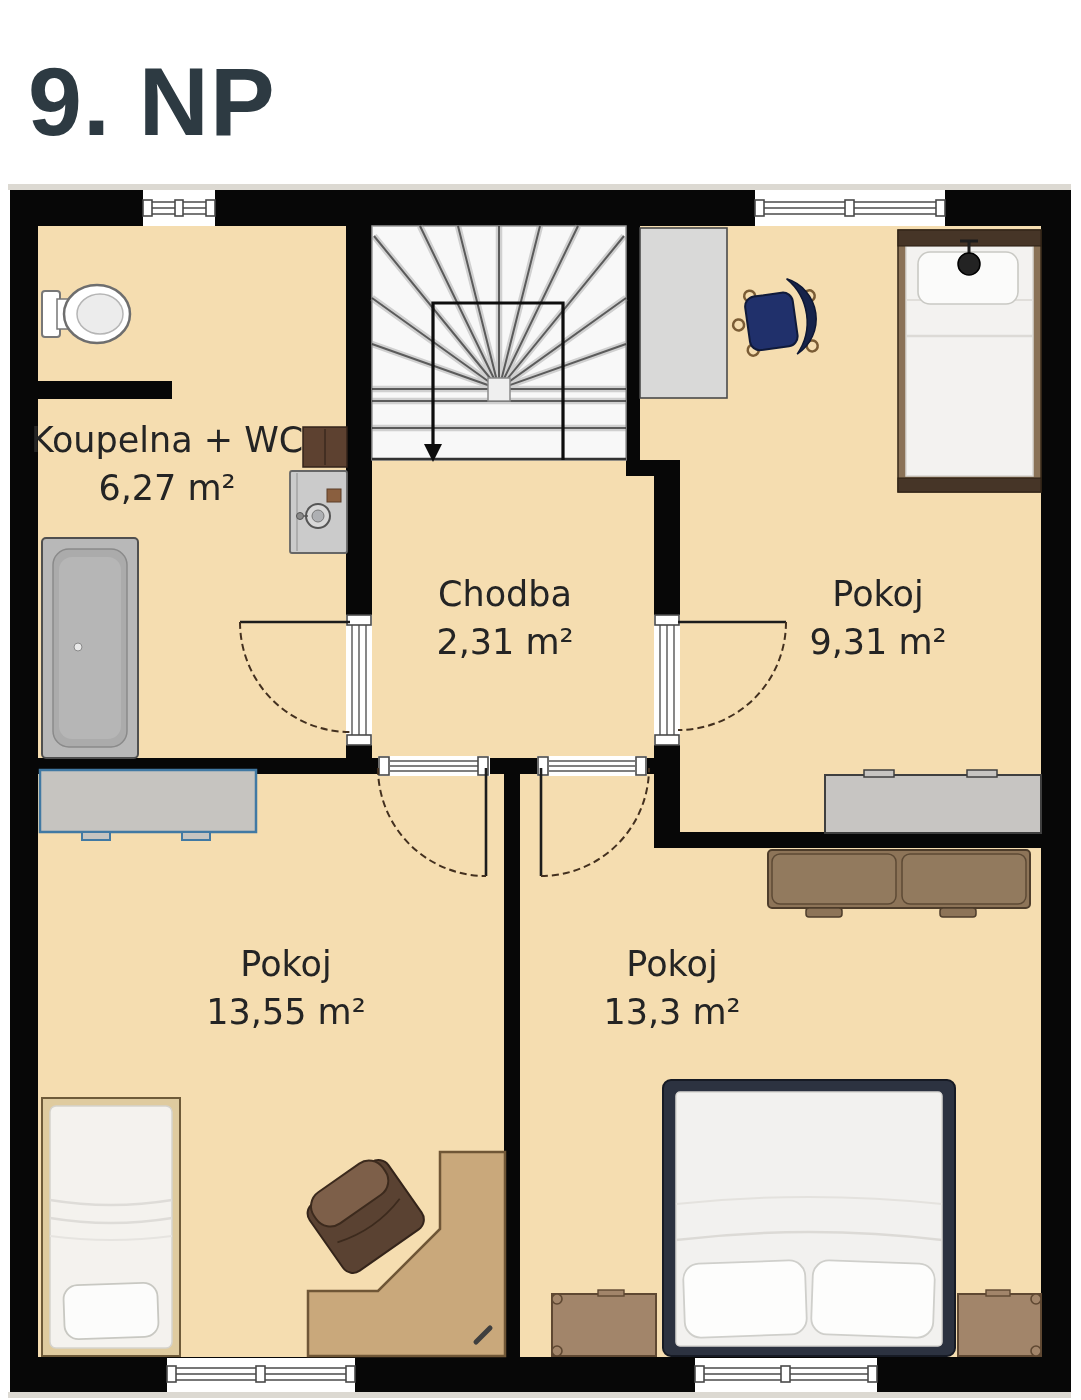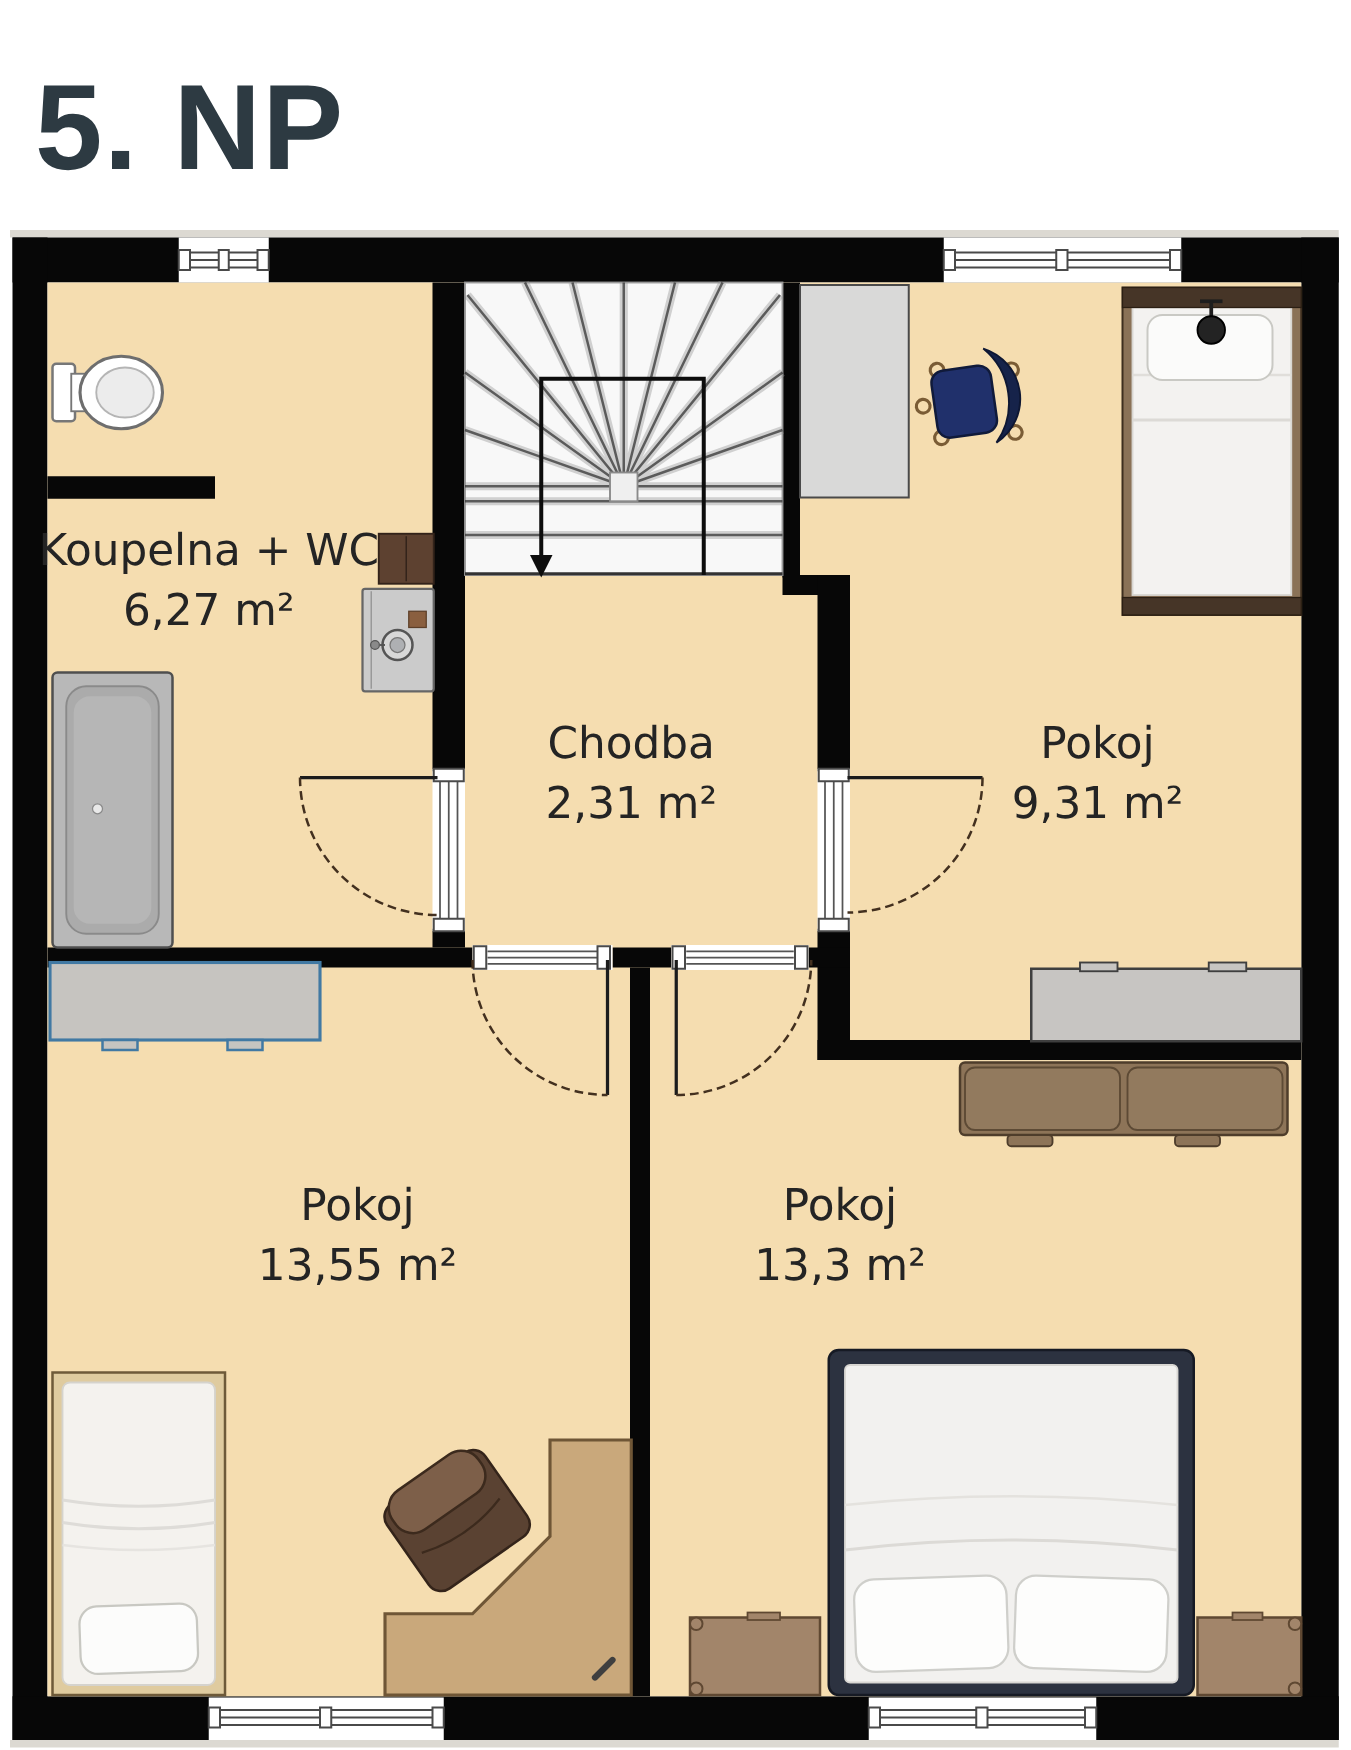--- a/index.html
+++ b/index.html
@@ -30,21 +30,21 @@
   .winrect { fill:#ffffff; }
   .winline { stroke:#4a4a4a; stroke-width:1.6; }
   .wincap  { fill:#ffffff; stroke:#4a4a4a; stroke-width:1.6; }
   .frameline { stroke:#555555; stroke-width:1.4; }
 </style>
 </head>
 <body>
 
 <div id="canvas">
 
-  <div id="floor-title">5. NP</div>
+  <div id="floor-title">9. NP</div>
 
   <svg width="1081" height="1400" viewBox="0 0 1081 1400">
 
     <rect class="trim" x="8" y="184" width="1063" height="6"></rect>
     <rect class="trim" x="8" y="1392" width="1063" height="6"></rect>
 
     <g>
       <rect class="wall" x="10" y="190" width="1061" height="36"></rect>
       <rect class="wall" x="10" y="190" width="28" height="1202"></rect>
       <rect class="wall" x="1041" y="190" width="30" height="1202"></rect>

